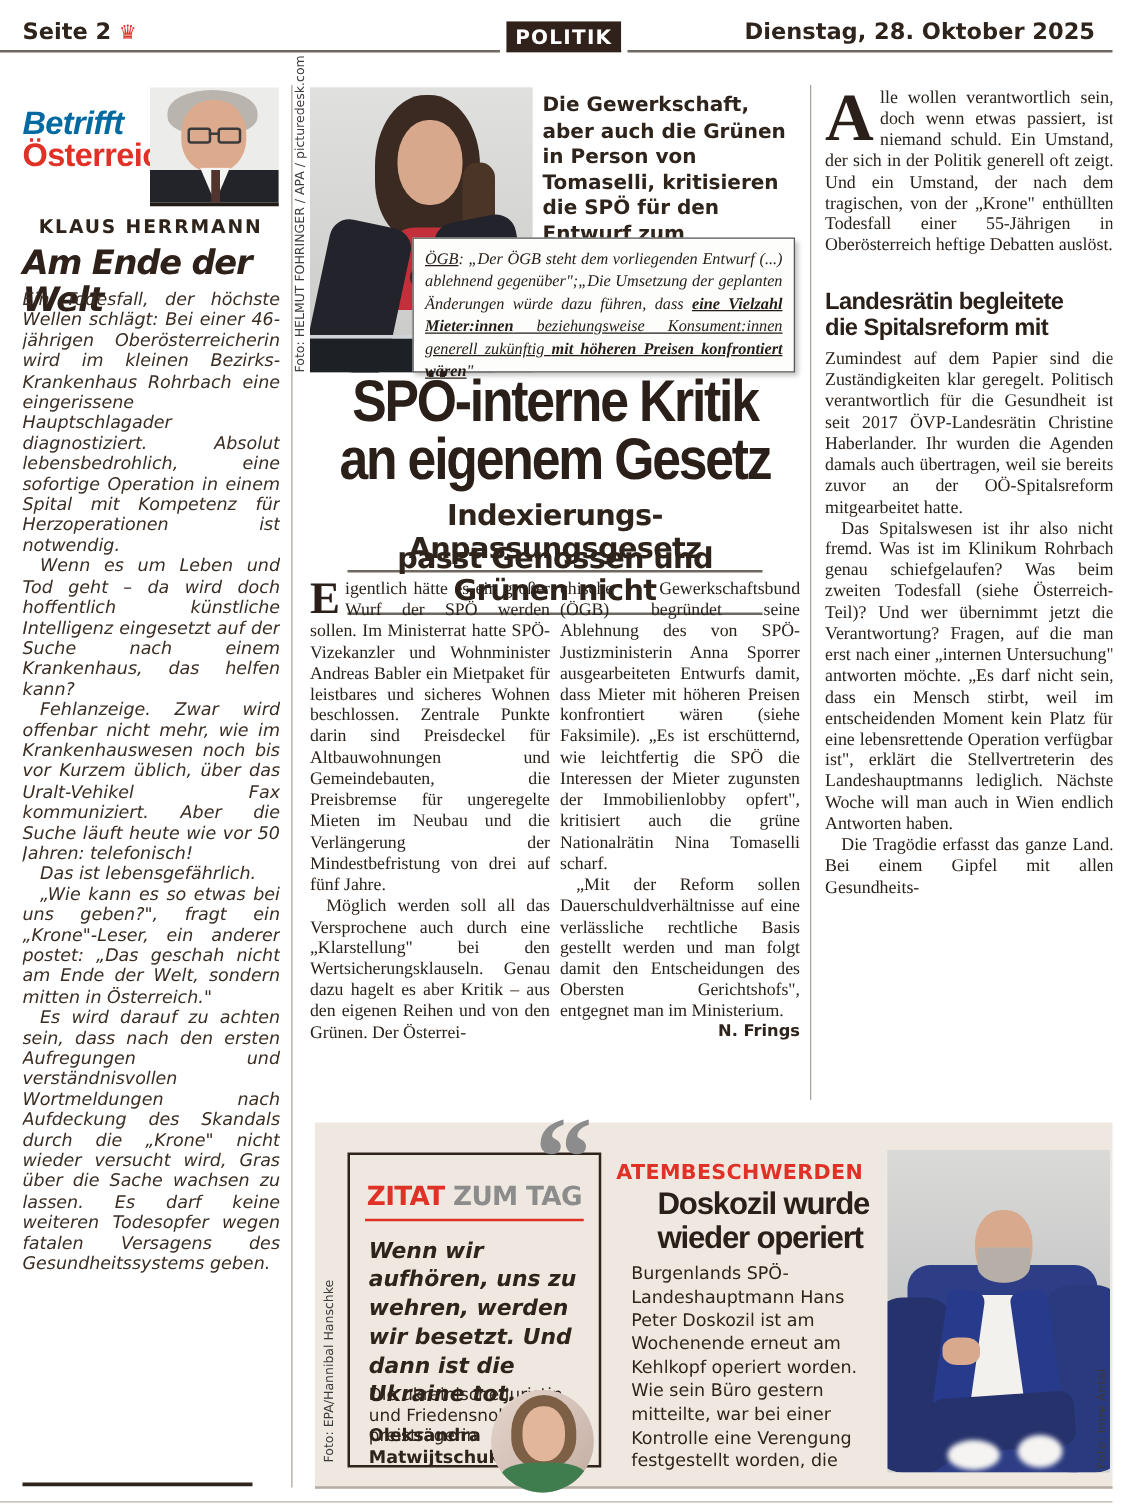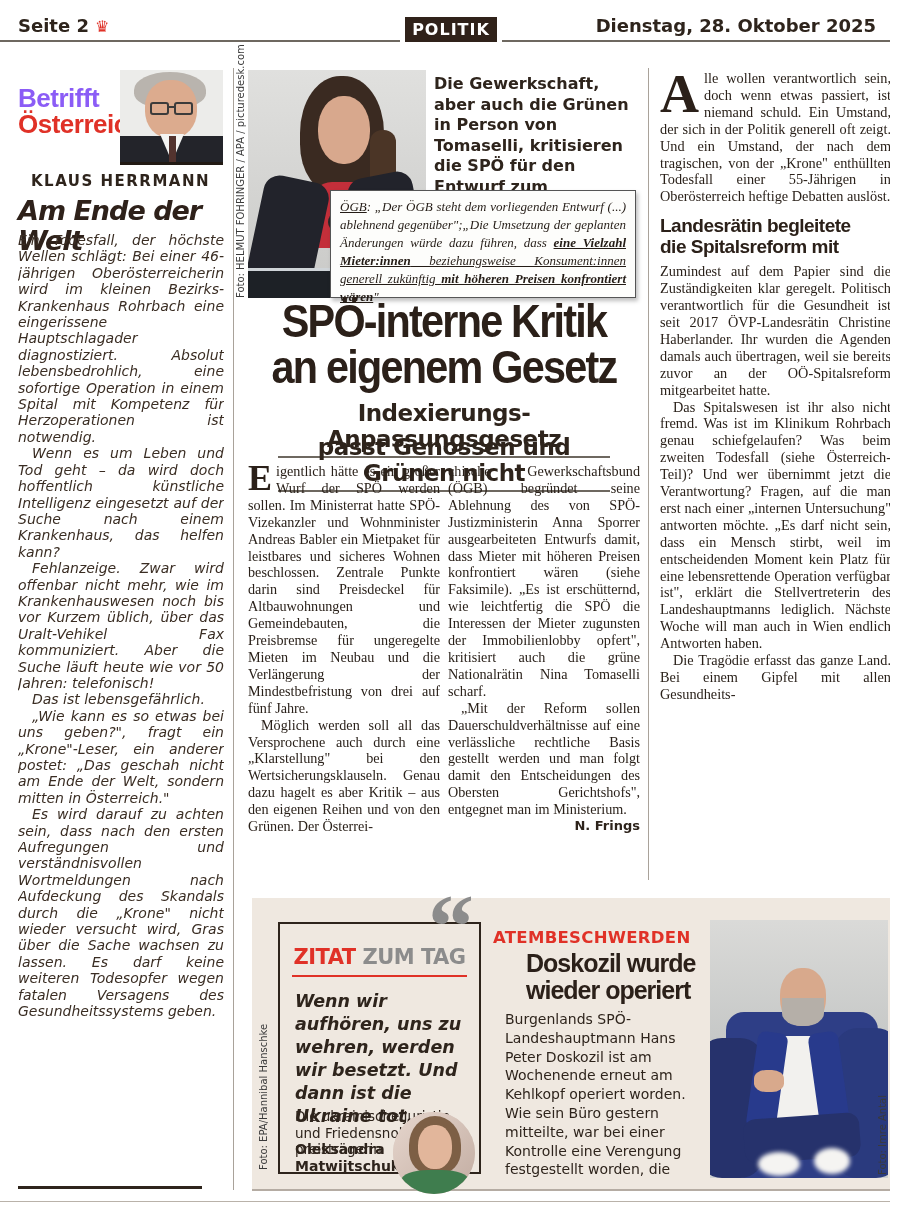--- a/index.html
+++ b/index.html
@@ -16,21 +16,21 @@
           color:#fff; font:bold 16px/25px "DejaVu Sans", sans-serif; text-align:center; letter-spacing:1px;
           outline:5px solid #fff; }
 
   
   .vdiv1 { position:absolute; left:233px; top:68px; width:1px; height:1122px; background:#a9a29a; }
   .vdiv2 { position:absolute; left:648px; top:68px; width:1px; height:812px; background:#a9a29a; }
   .bottom-edge { position:absolute; left:0; top:1201px; width:900px; height:1px; background:#b9b2a9; }
 
   
   .brand { position:absolute; left:18px; top:85px; width:104px; font:bold 26px/26px "Liberation Sans", sans-serif; letter-spacing:-0.5px; }
-  .brand .b1 { color:#8b5cf6; display:block; }
+  .brand .b1 { color:#0369a1; display:block;font-style:italic; }
   .brand .b2 { color:#e03127; display:block; }
   .herrmann-photo { position:absolute; left:120px; top:70px; width:103px; height:95px; overflow:hidden; background:#ececea; border-bottom:3px solid #221a14; }
   .author { position:absolute; left:18px; top:172px; width:205px; text-align:center;
             font:bold 15px/18px "DejaVu Sans", sans-serif; letter-spacing:1.5px; color:#2e241c; }
   .lc-title { position:absolute; left:18px; top:196px; width:205px; font:bold italic 27px/30px "DejaVu Sans", sans-serif; color:#2e211a; letter-spacing:-1px; }
   .lc-body { position:absolute; left:18px; top:232px; width:206px; height:938px; overflow:hidden;
              font:italic 14px/16.4px "DejaVu Sans", sans-serif; color:#3a2d23; text-align:justify; }
   .lc-body p + p { text-indent:14px; }
   .lc-endrule { position:absolute; left:18px; top:1186px; width:184px; height:3px; background:#2e241c; }
 
@@ -62,21 +62,21 @@
   .acol p + p { text-indent:13px; }
   .dropcap { float:left; font:bold 36px/29px "Liberation Serif", serif; color:#2b2019; padding:1px 4px 0 0; }
   .dropcap-big { float:left; font:bold 54px/44px "Liberation Serif", serif; color:#2b2019; padding:2px 5px 0 0; }
   .byline { float:right; font:bold 13px/16px "DejaVu Sans", sans-serif; color:#2e241c; }
 
   
   .rc-body { position:absolute; left:660px; top:70px; width:231px; height:810px; overflow:hidden;
              font:14.3px/16.9px "Liberation Serif", serif; text-align:justify; color:#2a211a; }
   .rc-body p.ind { text-indent:13px; }
   .rc-sub { font:bold 19px/21px "Liberation Sans", sans-serif; letter-spacing:-0.5px; color:#2b2019;
-            margin:10px 0 6px 0; text-align:left; }
+            margin:26px 0 6px 0; text-align:left; }
 
   
   .panel { position:absolute; left:252px; top:898px; width:648px; height:293px; background:#efe8e0; border-bottom:2px solid #b5aca3; }
   .credit-epa { left:258px; top:920px; height:250px; }
   .quote-box { position:absolute; left:278px; top:922px; width:203px; height:252px; border:2px solid #2e241c; }
   .quote-glyph { position:absolute; left:428px; top:880px; font:bold 92px/92px "Liberation Serif", serif; color:#8c8c8c; }
   .qb-title { position:absolute; left:292px; top:945px; width:175px; text-align:center;
               font:bold 21px/24px "DejaVu Sans", sans-serif; letter-spacing:-0.5px;
               border-bottom:2px solid #e03127; padding-bottom:6px; }
   .qb-title .t-red { color:#e03127; } .qb-title .t-gray { color:#8c8c8c; }

